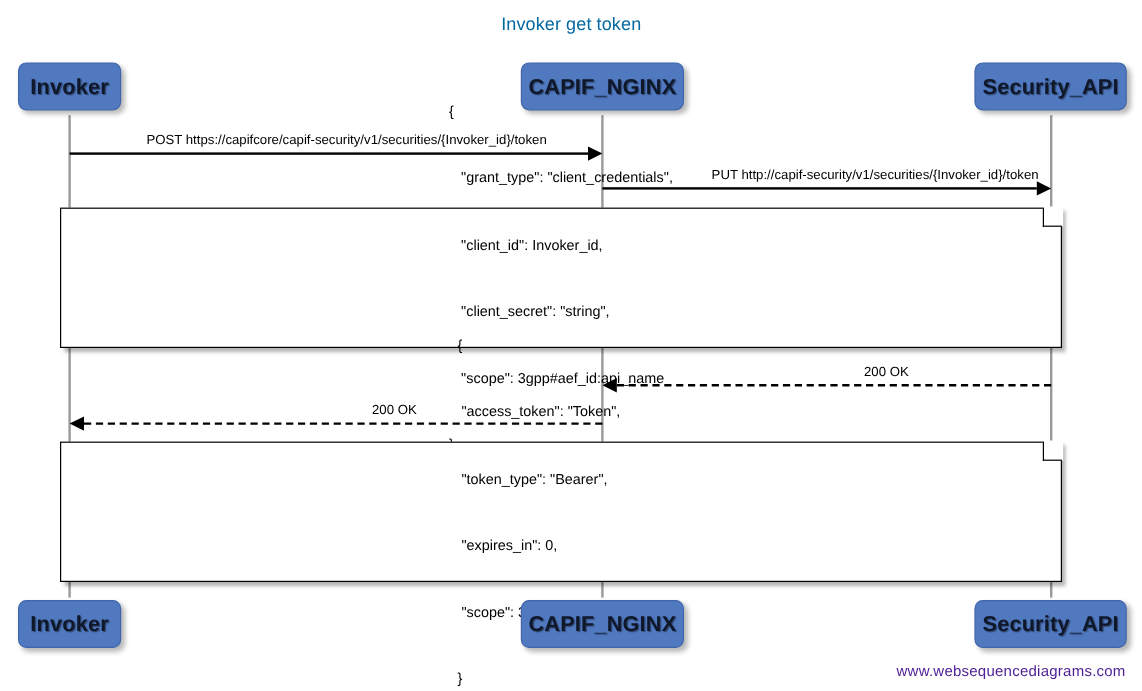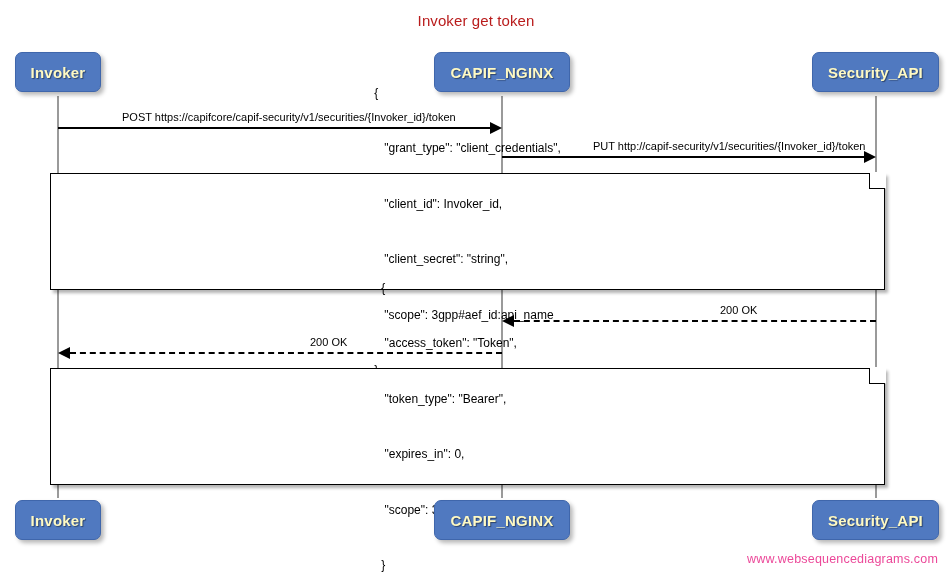--- a/index.html
+++ b/index.html
@@ -23,21 +23,21 @@
   }
   .abs { position: absolute; }
 
   
   #diagram-title {
     left: 0; top: 12px;
     width: 952px;
     text-align: center;
     font-size: 15px;
     font-weight: 400;
-    color: #b91c1c;
+    color: #0369a1;
     letter-spacing: 0.1px;
   }
 
   
   .lifeline {
     width: 2px;
     background: #9a9a9a;
     top: 96px;
     height: 402px;
   }
@@ -45,22 +45,22 @@
   
   .participant {
     height: 40px;
     border-radius: 7px;
     background: #5079c0;
     border: 1px solid #3f66ab;
     box-shadow: 3px 3px 4px rgba(0,0,0,0.28);
     display: flex;
     align-items: center;
     justify-content: center;
-    color: #fef9c3;
-    font-size: 15px;
+    color: #0f172a;
+    font-size: 18px;
     font-weight: 700;
     text-shadow: 1px 1px 1px rgba(0,0,0,0.45);
     letter-spacing: 0.2px;
     box-sizing: border-box;
   }
 
   
   .msg-line {
     height: 0;
     border-top: 2px solid #000000;
@@ -131,21 +131,21 @@
     color: #000000;
     white-space: pre;
   }
   .note-line { white-space: pre; }
 
   
   #footer-watermark {
     right: 14px;
     bottom: 10px;
     font-size: 12.5px;
-    color: #ec4899;
+    color: #4c1d95;
     letter-spacing: 0.2px;
   }
 </style>
 </head>
 <body>
 
 <div id="diagram-canvas">
 
   <div class="abs" id="diagram-title">Invoker get token</div>
 

